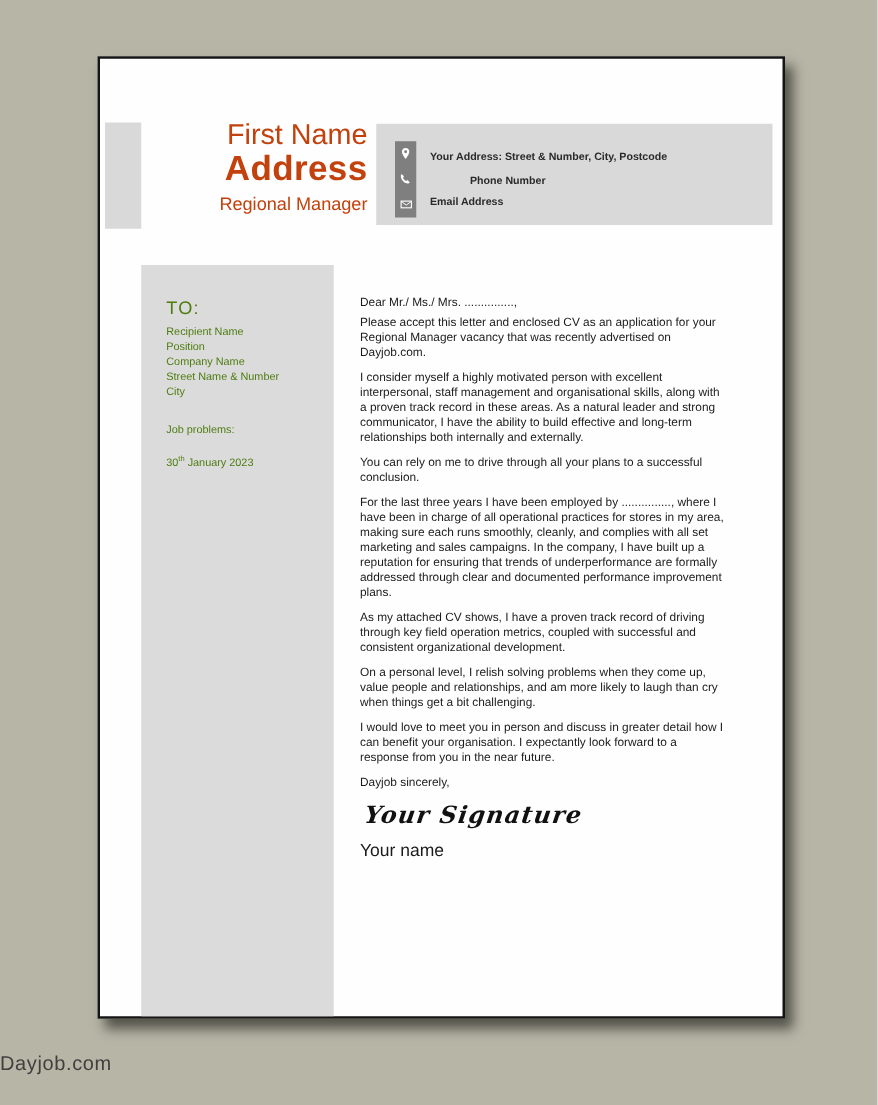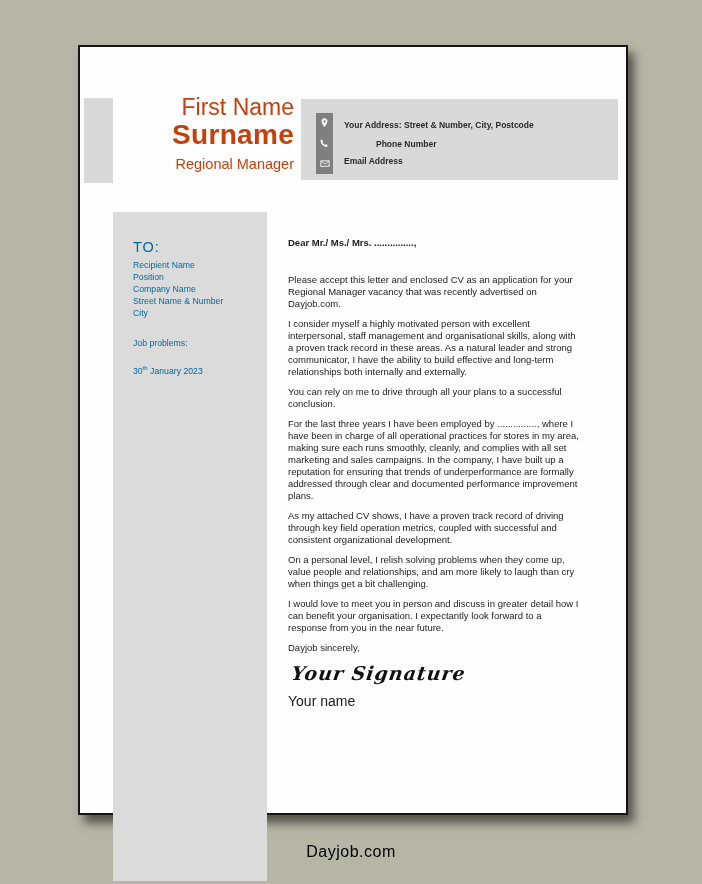--- a/index.html
+++ b/index.html
@@ -36,57 +36,57 @@
   }
   .icon-bar svg { display:block; }
   .contact-label {
     position:absolute; left:264px; font-size:8.5px; font-weight:700;
     color:#2a2a2a; white-space:nowrap;
   }
   .contact-label.address { top:73px; }
   .contact-label.phone   { top:92px;padding-left:32px; }
   .contact-label.email   { top:109px; }
   .sidebar {
-    position:absolute; left:33px; top:165px; width:154px; height:669px;
+    position:absolute; left:33px; top:165px; width:154px; height:601px;
     background:#dbdbdb; box-sizing:border-box; padding:27px 10px 0 20px;
-    color:#0369a1;
+    color:#4d7c0f;
   }
   .to-label { font-size:14.5px; letter-spacing:1px; font-weight:400; }
   .recipient-lines { margin-top:4px; font-size:8.7px; line-height:12px; }
   .job-ref   { margin-top:19px; font-size:8.7px; }
   .date-line { margin-top:17px; font-size:8.7px; }
   .date-line sup { font-size:6px; }
   .letter {
     position:absolute; left:208px; top:190px; width:292px;
     font-size:9.5px; line-height:12px; color:#1b1b1b;
   }
   .letter p { margin:0 0 8px 0; }
-  .letter p.salutation { margin-bottom:25px;font-weight:bold; }
+  .letter p.salutation { margin-bottom:4px; }
   .letter p.closing { margin-top:3px; margin-bottom:0; }
   .signature {
     font-family:"DejaVu Serif", serif; font-style:italic; font-weight:700;
     font-size:19px; transform:skewX(-8deg); transform-origin:left bottom;
     margin:13px 0 16px 3px; letter-spacing:1px; color:#111;
   }
   .signer-name { font-size:14px; }
   .footer {
-    position:absolute; left:0; top:843px; width:702px; text-align:center;
-    font-size:16px; color:#000000; letter-spacing:0.5px;
+    position:absolute; left:0; top:843px; width:702px; text-align:left;
+    font-size:16px; color:#404040; letter-spacing:0.5px;
   }
 </style>
 </head>
 <body>
 
 <div class="document">
 
   <div class="accent-rect"></div>
 
   <div class="name-block">
     <div class="first-name">First Name</div>
-    <div class="surname">Surname</div>
+    <div class="surname">Address</div>
     <div class="job-title">Regional Manager</div>
   </div>
 
   <div class="contact-band"></div>
 
   <div class="icon-bar">
     <span>
       <svg viewBox="0 0 16 16" width="11" height="12">
         <path fill="#ffffff" fill-rule="evenodd" d="M8 1.2 C5.5 1.2 3.7 3.2 3.7 5.6 C3.7 8.7 8 14 8 14 C8 14 12.3 8.7 12.3 5.6 C12.3 3.2 10.5 1.2 8 1.2 Z M8 7.3 A1.7 1.7 0 1 1 8 3.9 A1.7 1.7 0 0 1 8 7.3 Z"></path>
       </svg>

